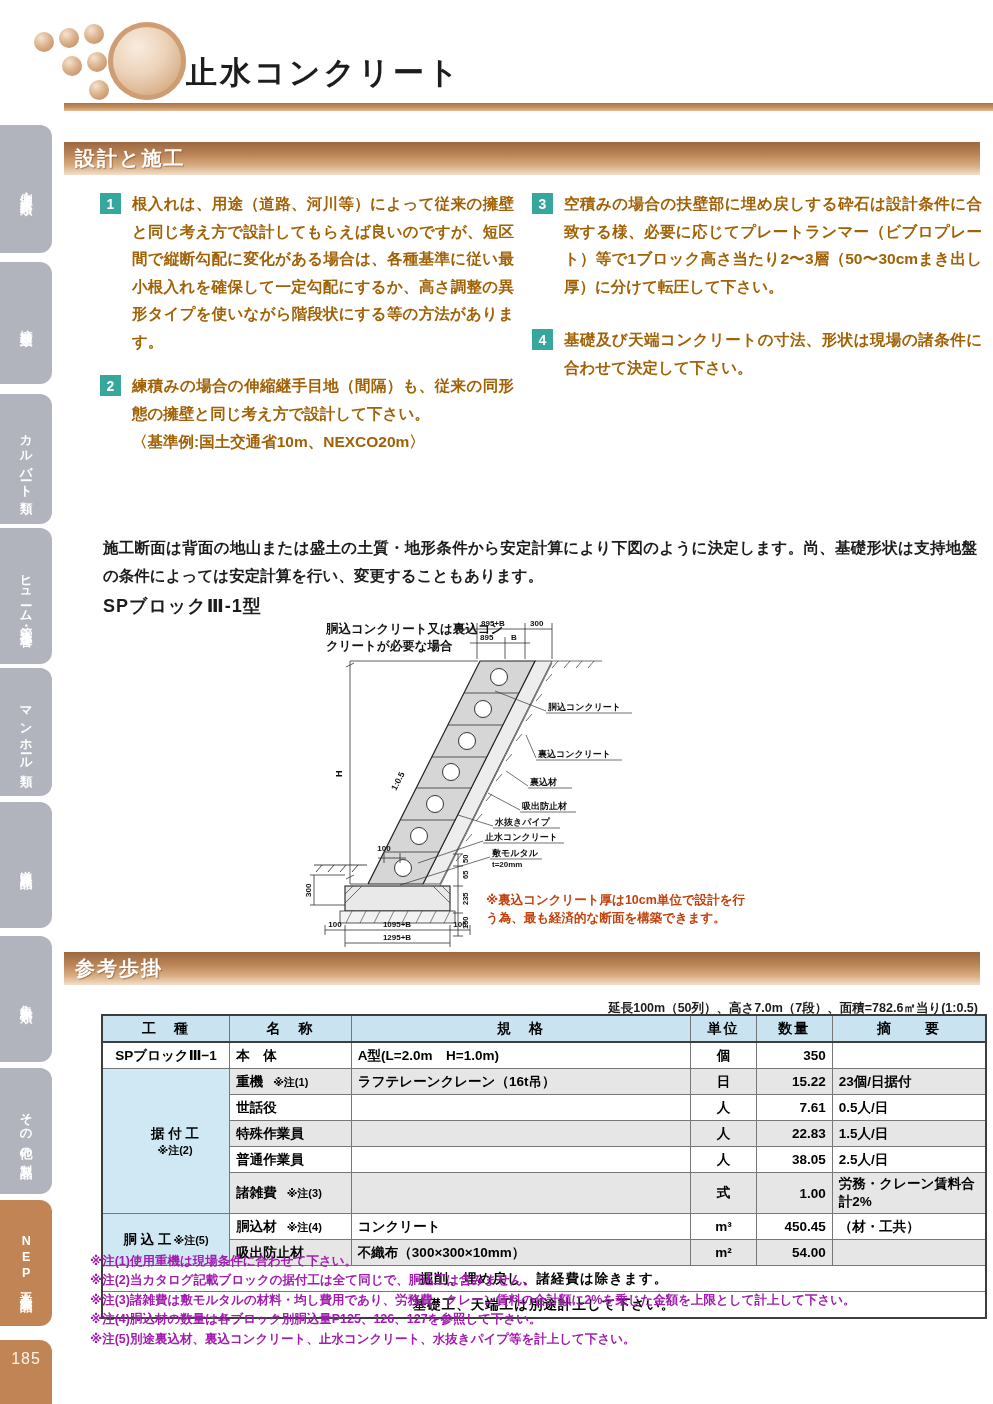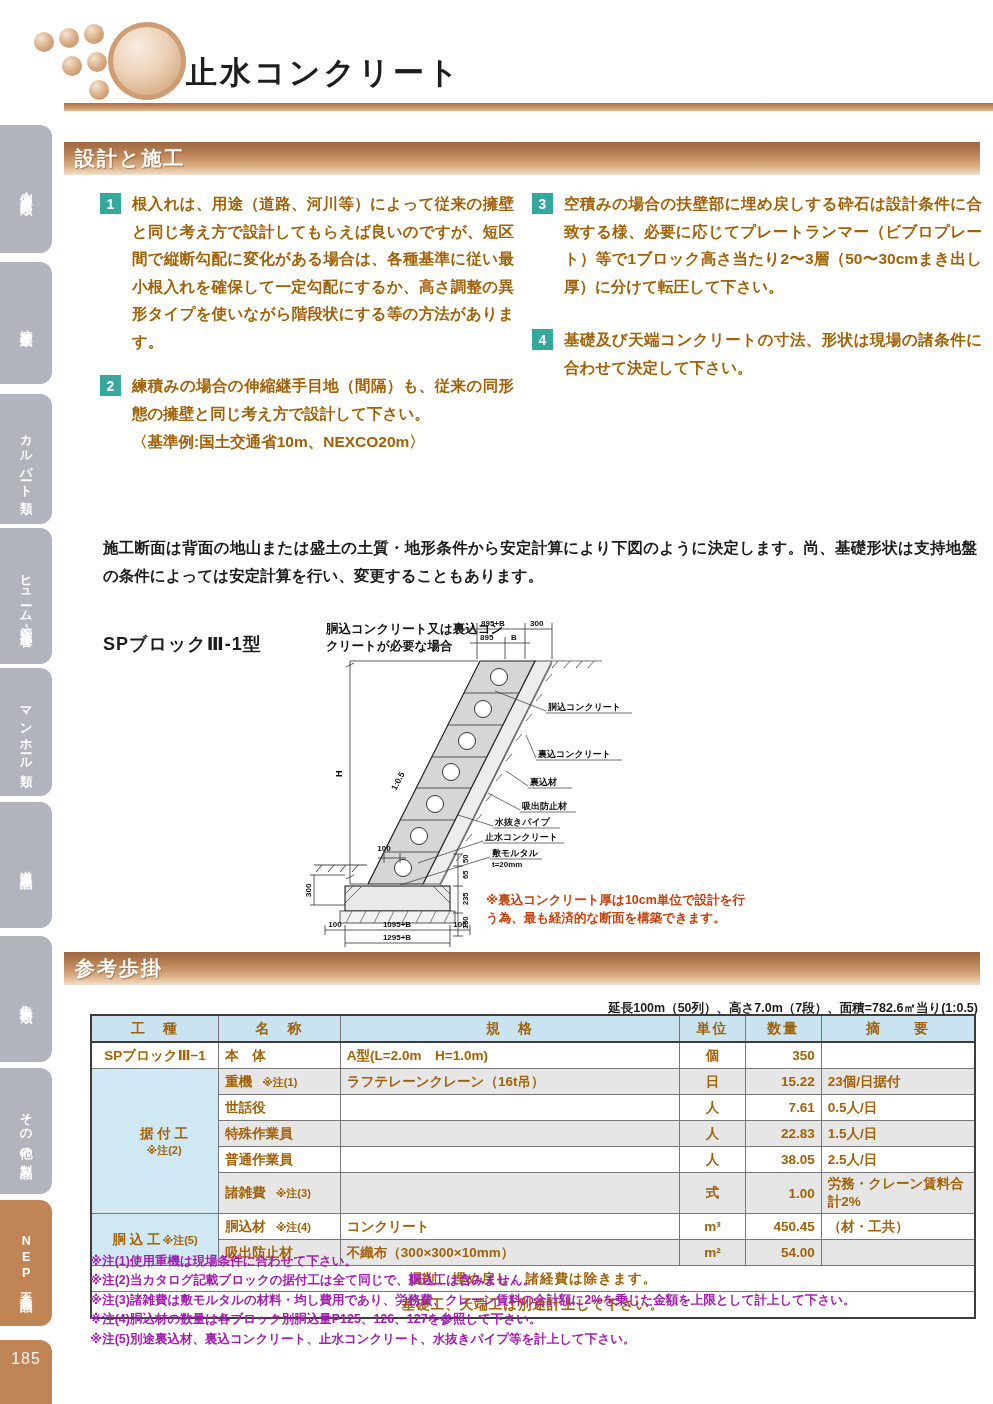--- a/index.html
+++ b/index.html
@@ -41,33 +41,33 @@
        font-size:14px;font-weight:bold;display:flex;align-items:center;justify-content:center;}
   .item-text{font-size:15.5px;font-weight:bold;line-height:1.78;text-align:justify;
        white-space:pre-line;color:#a16207;}
   .col{position:absolute;top:190px;}
   .col1{left:100px;width:414px;}
   .col2{left:532px;width:450px;}
 
   
   .desc{position:absolute;left:103px;top:534px;width:874px;font-size:15.5px;font-weight:bold;
        line-height:1.8;text-align:justify;}
-  .subtitle{position:absolute;left:103px;top:594px;font-size:18px;font-weight:bold;letter-spacing:1px;margin-top:38px;}
+  .subtitle{position:absolute;left:103px;top:594px;font-size:18px;font-weight:bold;letter-spacing:1px;}
   .diagram{position:absolute;left:300px;top:613px;width:465px;height:337px;}
   .diag-note-top{position:absolute;left:26px;top:8px;width:180px;font-size:12.5px;font-weight:bold;
        line-height:1.35;color:#111;}
   .diag-note-bottom{position:absolute;left:186px;top:278px;width:268px;font-size:12.5px;font-weight:bold;
        line-height:1.45;color:#c2410c;}
   svg text{font-family:"Liberation Sans","DejaVu Sans",sans-serif;font-weight:bold;fill:#111;}
 
   
   .cond-note{position:absolute;left:85px;top:1000px;width:893px;text-align:right;
        font-size:12.5px;font-weight:bold;}
-  table.hokake{position:absolute;left:90px;top:1014px;width:886px;border-collapse:collapse;
-       border:2px solid #3d3d3d;font-size:13.5px;font-weight:bold;color:#a16207;}
+  table.hokake{position:absolute;left:101px;top:1014px;width:886px;border-collapse:collapse;
+       border:2px solid #3d3d3d;font-size:13.5px;font-weight:bold;color:#000000;}
   table.hokake td,table.hokake th{border:1px solid #777;padding:2px 6px;height:21px;}
   table.hokake th{background:#c9e3f1;font-size:14px;letter-spacing:2px;border-bottom:2px solid #3d3d3d;}
   td.group{background:#cfe8f4;text-align:center;vertical-align:middle;}
   td.kind{background:#fff;text-align:center;}
   tr.shade td{background:#e6e6e6;}
   tr.shade td.group{background:#cfe8f4;padding-left:24px;}
   td.unit{text-align:center;}
   td.qty{text-align:right;padding-right:12px;}
   td.full{text-align:center;letter-spacing:1px;}
   .cell-note{font-size:11px;margin-left:10px;}

